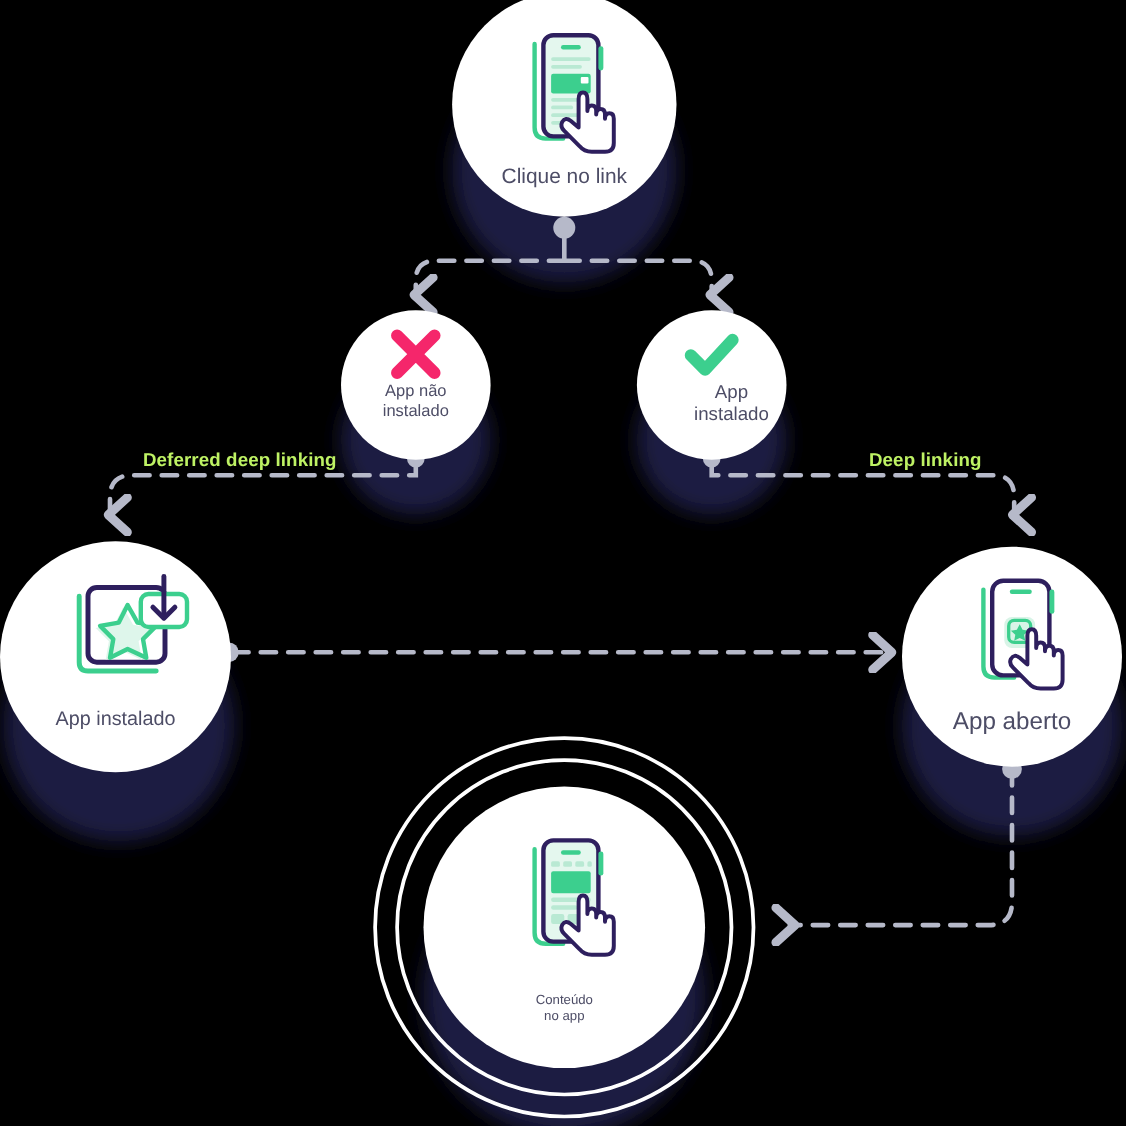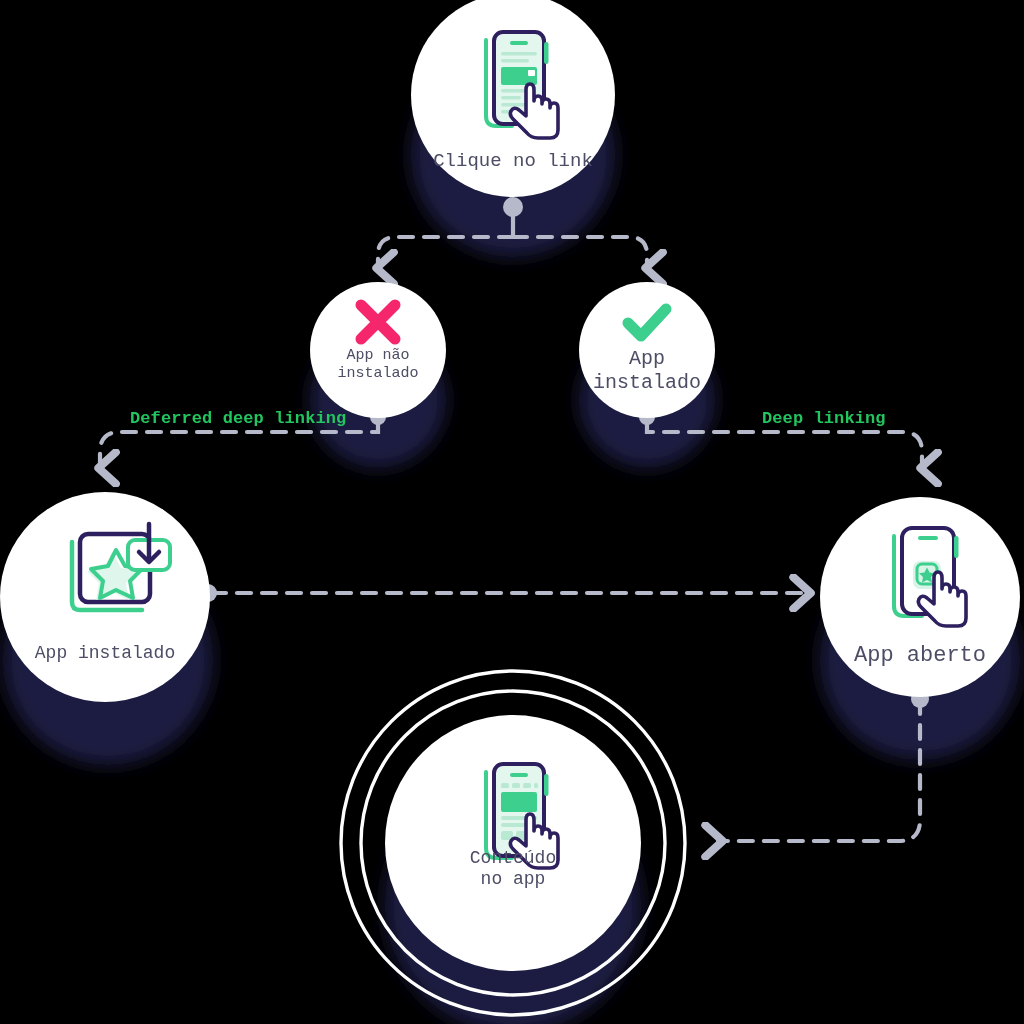--- a/index.html
+++ b/index.html
@@ -1,20 +1,20 @@
 <!DOCTYPE html>
 <html><head>
 <meta charset="utf-8">
 <style>
   html,body{margin:0;padding:0;background:#000;}
   body{width:1024px;height:1024px;overflow:hidden;
        font-family:"Liberation Sans","DejaVu Sans",sans-serif;}
-  #stage{position:relative;width:1024px;height:1024px;background:#000000;font-family:Liberation Mono, monospace;}
+  #stage{position:relative;width:1024px;height:1024px;background:#000000;}
   #stage svg{position:absolute;left:0;top:0;}
-  .lbl{position:absolute;color:#22c55e;font-size:17px;font-weight:600;
+  .lbl{position:absolute;color:#bef264;font-size:17px;font-weight:600;
        letter-spacing:.1px;white-space:nowrap;}
   .nodelabel{position:absolute;text-align:center;color:#4d4d66;
        font-weight:400;line-height:1.18;white-space:pre-line;}
 </style>
 </head>
 <body>
 
 <div id="stage">
 
   <svg width="1024" height="1024" viewBox="0 0 1024 1024">
@@ -143,27 +143,27 @@
       <rect x="38" y="69" width="12" height="9" rx="2" fill="#b9e9d3"></rect>
       <path d="M48 58 L48 84 L41 78 Q36 74 33 79 Q31 83 35 87 L49 101 Q53 106 60 106 L72 106 Q80 106 80 98 L80 76 Q80 71 76 71 Q72 71 72 76 L72 72 Q72 67 68 67 Q64 67 64 72 L64 69 Q64 64 60 64 Q56 64 56 69 L56 58 Q56 52 52 52 Q48 52 48 58 Z" fill="#ffffff" stroke="#2e1f5e" stroke-width="3.6" stroke-linejoin="round" stroke-linecap="round"></path>
     </g>
   </svg>
 
   <div class="nodelabel" style="left:413px;top:150px;width:200px;font-size:19px;">Clique no link</div>
 
   <div class="nodelabel" style="left:298px;top:347px;width:160px;font-size:15px;">App não
 instalado</div>
 
-  <div class="nodelabel" style="left:567px;top:347px;width:160px;font-size:20px;text-align:center;">App
+  <div class="nodelabel" style="left:585px;top:347px;width:160px;font-size:17px;text-align:center;">App
 instalado</div>
 
   <div class="nodelabel" style="left:5px;top:643px;width:200px;font-size:18px;">App instalado</div>
 
   <div class="nodelabel" style="left:820px;top:643px;width:200px;font-size:22px;">App aberto</div>
 
-  <div class="nodelabel" style="left:413px;top:848px;width:200px;font-size:18px;">Conteúdo
+  <div class="nodelabel" style="left:413px;top:902px;width:200px;font-size:12px;">Conteúdo
 no app</div>
 
   <div class="lbl" style="left:130px;top:409px;">Deferred deep linking</div>
 
-  <div class="lbl" style="left:762px;top:409px;text-align:center;">Deep linking</div>
+  <div class="lbl" style="left:790px;top:409px;text-align:center;">Deep linking</div>
 
 </div>
 
 </body></html>

